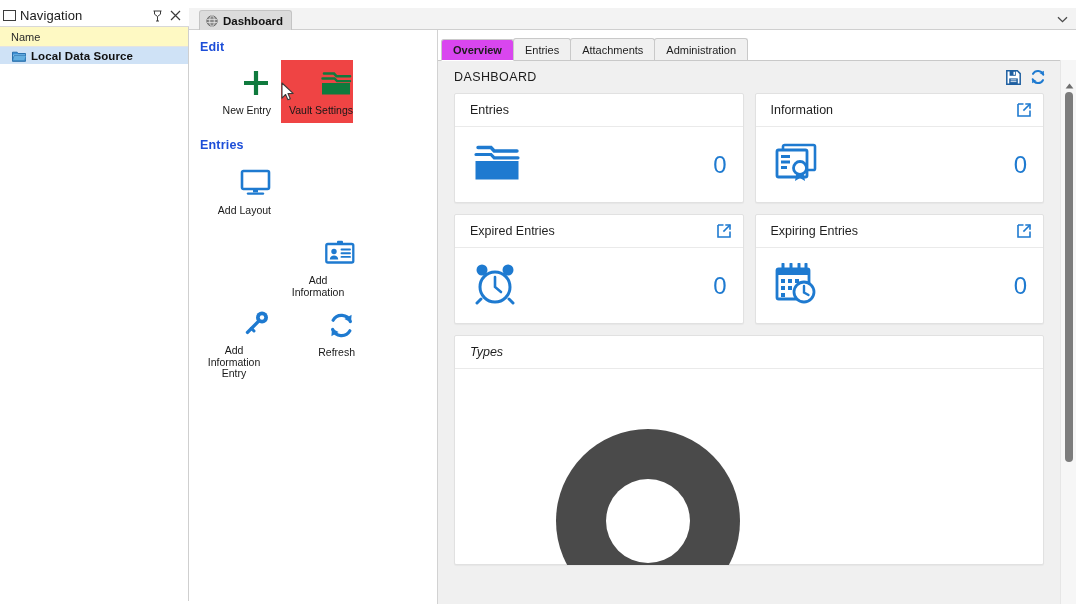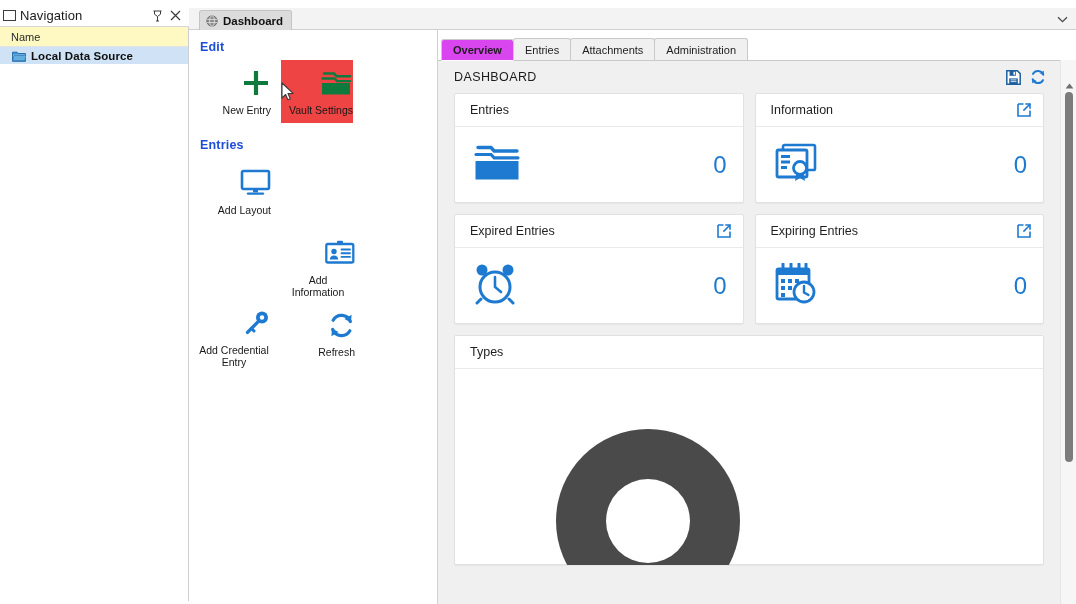--- a/index.html
+++ b/index.html
@@ -151,21 +151,21 @@
   .ext-link { cursor: pointer; display: flex; }
   .card-body {
     height: 75px; display: flex; align-items: center;
     padding: 0 16px 0 18px;
   }
   .card-ico { flex: none; }
   .card-value {
     flex: 1; text-align: right; font-size: 24px; color: #1e7ad0;
     line-height: 1;
   }
-  .types-card { height: 230px; }
+  .types-card { height: 230px; font-style: italic; }
   .types-body { position: relative; height: 196px; overflow: hidden; }
   .donut { position: absolute; left: 78px; top: 37px; }
 
   
   .vscroll {
     position: absolute; right: 0; top: 30px; width: 16px; height: 574px;
     background: #f6f6f6; border-left: 1px solid #e6e6e6;
   }
   .vscroll-up {
     position: absolute; top: 22px; left: 3px; width: 10px; height: 8px;
@@ -281,21 +281,21 @@
 
     <div class="cmd-btn" style="left:8px; top:270px;">
       <span class="cmd-ico">
         <svg width="28" height="28" viewBox="0 0 28 28">
           <circle cx="19" cy="8.5" r="6" fill="#1e7ad0"></circle>
           <circle cx="19" cy="8.5" r="2.2" fill="#ffffff"></circle>
           <path d="M15.2 12.6L4.5 23.4" stroke="#1e7ad0" stroke-width="3.4" stroke-linecap="round"></path>
           <path d="M8.4 19.4l2.6 2.6" stroke="#1e7ad0" stroke-width="3" stroke-linecap="round"></path>
         </svg>
       </span>
-      <span class="cmd-label">Add Credential Entry</span>
+      <span class="cmd-label">Add Information Entry</span>
     </div>
 
     <div class="cmd-btn" style="left:92px; top:272px;">
       <span class="cmd-ico">
         <svg width="27" height="27" viewBox="0 0 27 27">
           <path d="M22.4 9.6A9.6 9.6 0 0 0 5.1 8.2" fill="none" stroke="#1e7ad0" stroke-width="3.2" stroke-linecap="round"></path>
           <path d="M4.6 17.4a9.6 9.6 0 0 0 17.3 1.4" fill="none" stroke="#1e7ad0" stroke-width="3.2" stroke-linecap="round"></path>
           <path d="M23.6 2.8l-.6 7.6-6.6-3.4z" fill="#1e7ad0"></path>
           <path d="M3.4 24.2l.6-7.6 6.6 3.4z" fill="#1e7ad0"></path>
         </svg>

